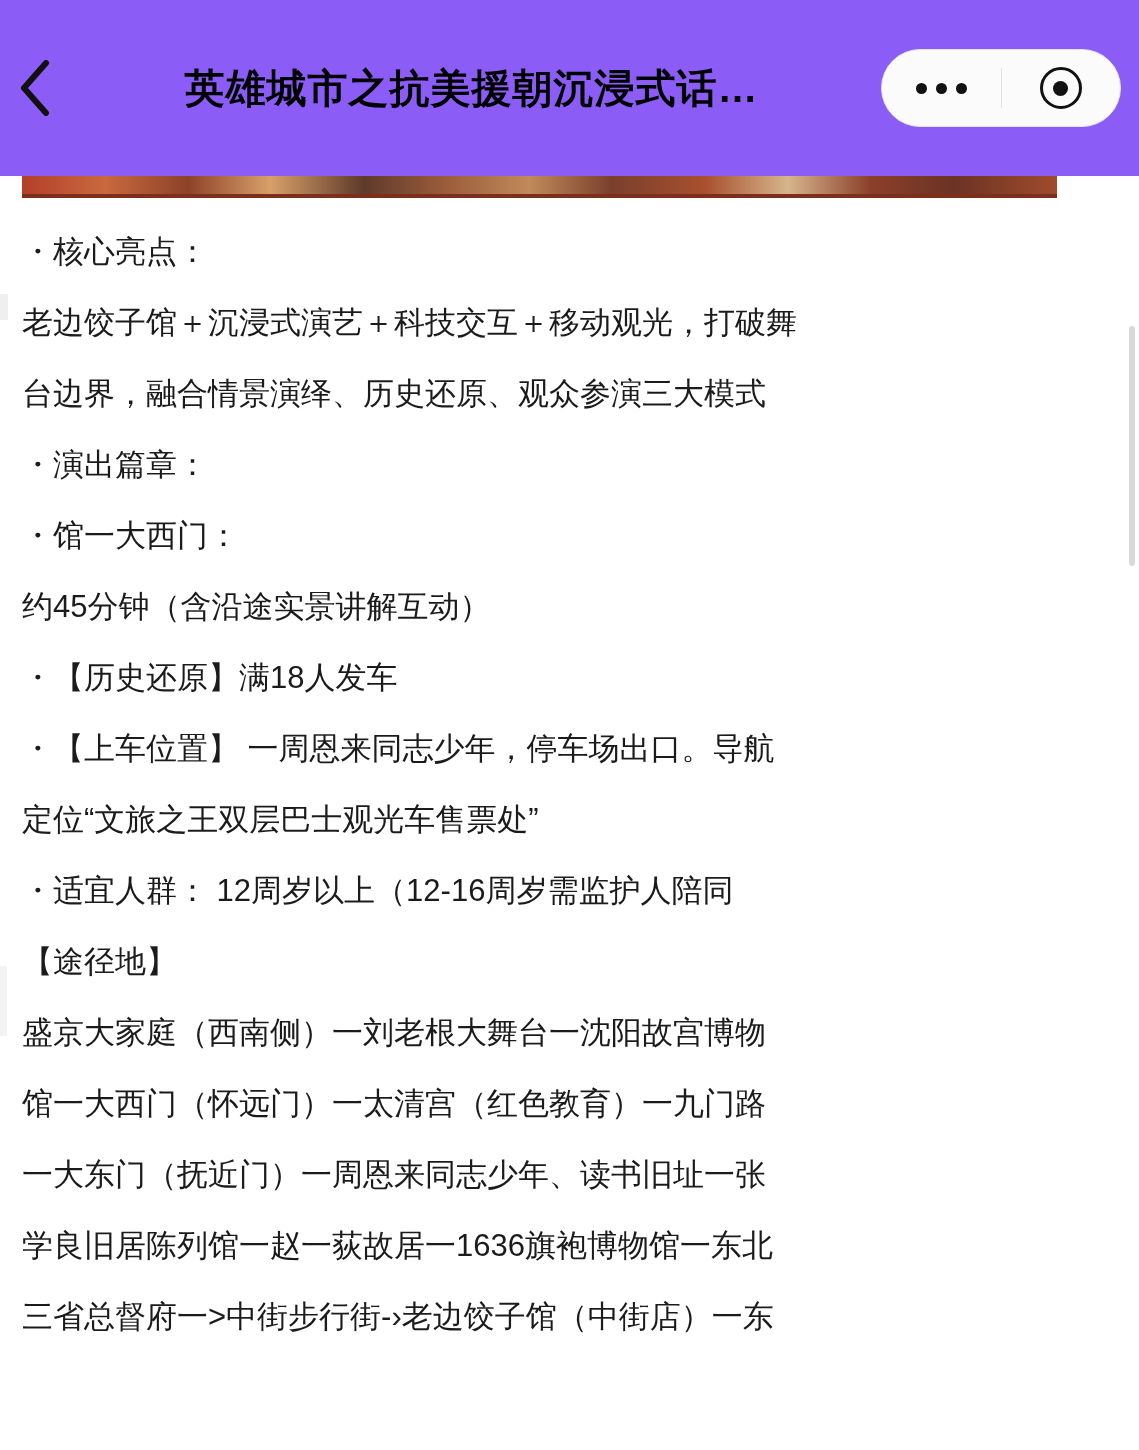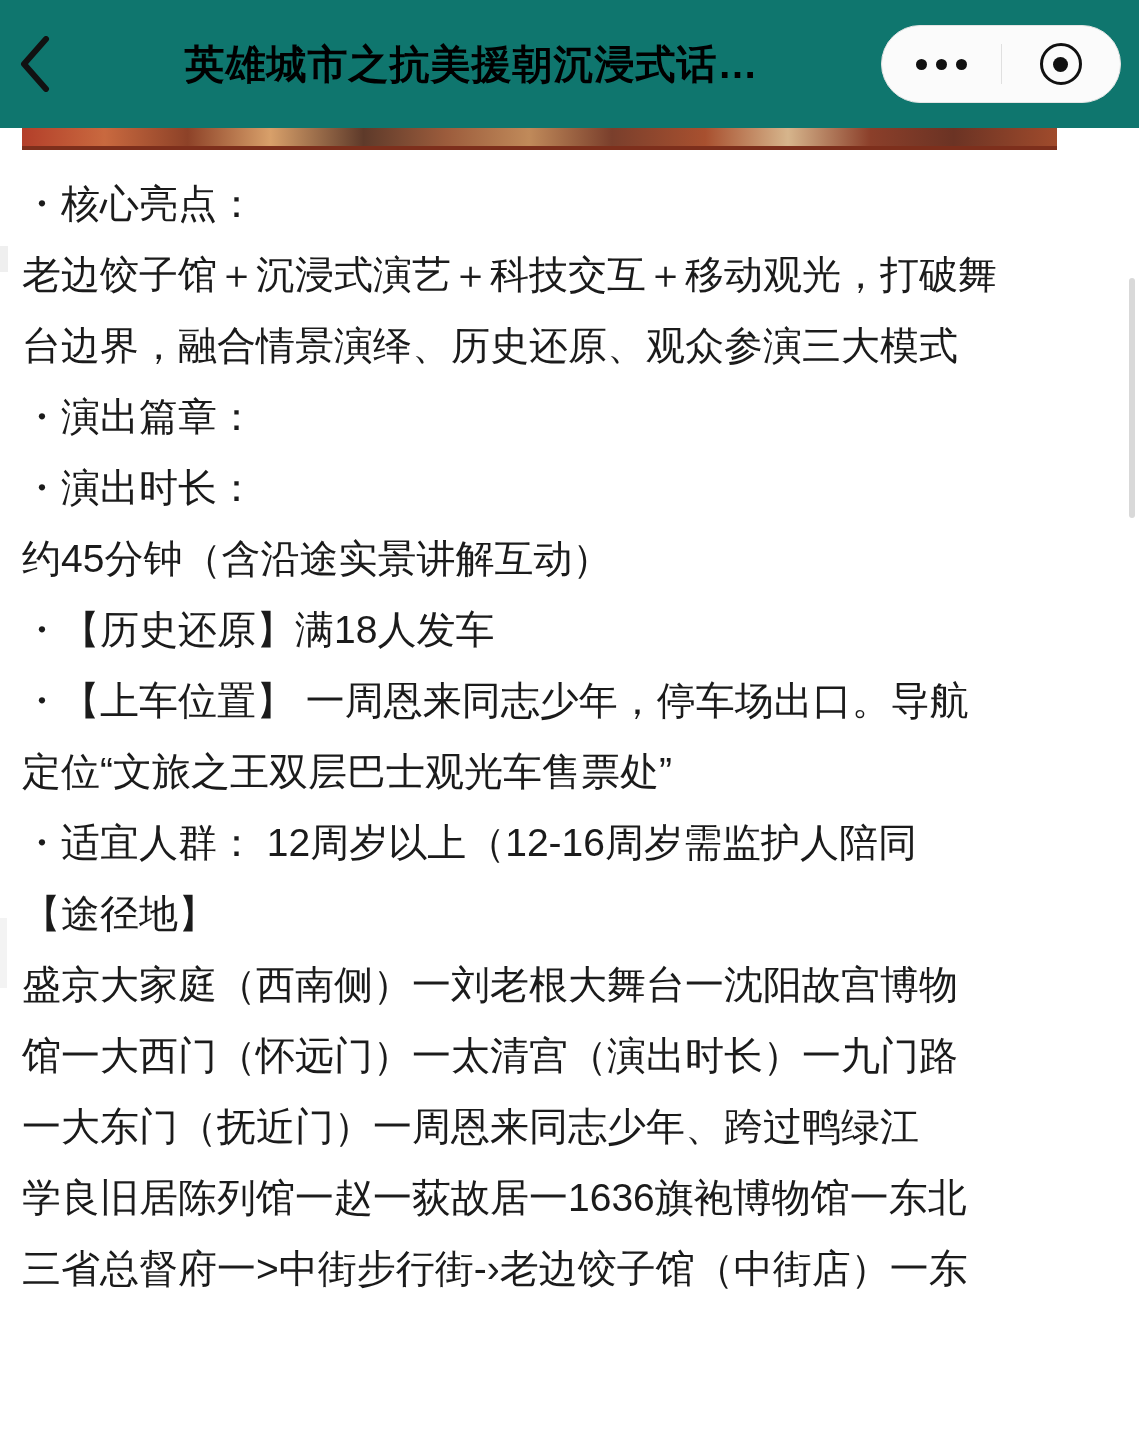--- a/index.html
+++ b/index.html
@@ -12,22 +12,22 @@
     height: 1450px;
     font-family: "Liberation Sans", sans-serif;
     color: #1a1a1a;
     overflow: hidden;
     position: relative;
   }
 
   
   .navbar {
     position: relative;
-    height: 128px;
-    background: #0f766e;
+    height: 176px;
+    background: #8b5cf6;
     display: flex;
     align-items: center;
     box-sizing: border-box;
     padding: 0 18px;
   }
   .nav-back {
     width: 54px;
     height: 80px;
     flex: 0 0 auto;
     display: flex;
@@ -137,21 +137,21 @@
 
   .article {
     position: absolute;
     top: 22px;
     left: 0;
     right: 0;
     padding: 18px 22px 0 22px;
     box-sizing: border-box;
   }
   .line {
-    font-size: 39px;
+    font-size: 31px;
     line-height: 71px;
     color: #1b1b1b;
     letter-spacing: 0px;
     word-break: break-all;
   }
 
   
   .scrollbar {
     position: absolute;
     right: 4px;
@@ -222,27 +222,27 @@
   <div class="edge-left-top"></div>
   <div class="edge-left-mid"></div>
   <div class="page-right-gutter"></div>
   <div class="scrollbar"></div>
 
   <div class="article">
     <div class="line">・核心亮点：</div>
     <div class="line">老边饺子馆＋沉浸式演艺＋科技交互＋移动观光，打破舞</div>
     <div class="line">台边界，融合情景演绎、历史还原、观众参演三大模式</div>
     <div class="line">・演出篇章：</div>
-    <div class="line">・演出时长：</div>
+    <div class="line">・馆一大西门：</div>
     <div class="line">约45分钟（含沿途实景讲解互动）</div>
     <div class="line">・【历史还原】满18人发车</div>
     <div class="line">・【上车位置】 一周恩来同志少年，停车场出口。导航</div>
     <div class="line">定位“文旅之王双层巴士观光车售票处”</div>
     <div class="line">・适宜人群： 12周岁以上（12-16周岁需监护人陪同</div>
     <div class="line">【途径地】</div>
     <div class="line">盛京大家庭（西南侧）一刘老根大舞台一沈阳故宫博物</div>
-    <div class="line">馆一大西门（怀远门）一太清宫（演出时长）一九门路</div>
-    <div class="line">一大东门（抚近门）一周恩来同志少年、跨过鸭绿江</div>
+    <div class="line">馆一大西门（怀远门）一太清宫（红色教育）一九门路</div>
+    <div class="line">一大东门（抚近门）一周恩来同志少年、读书旧址一张</div>
     <div class="line">学良旧居陈列馆一赵一荻故居一1636旗袍博物馆一东北</div>
     <div class="line">三省总督府一&gt;中街步行街-›老边饺子馆（中街店）一东</div>
 
   </div>
 </div>
 
 </body></html>

